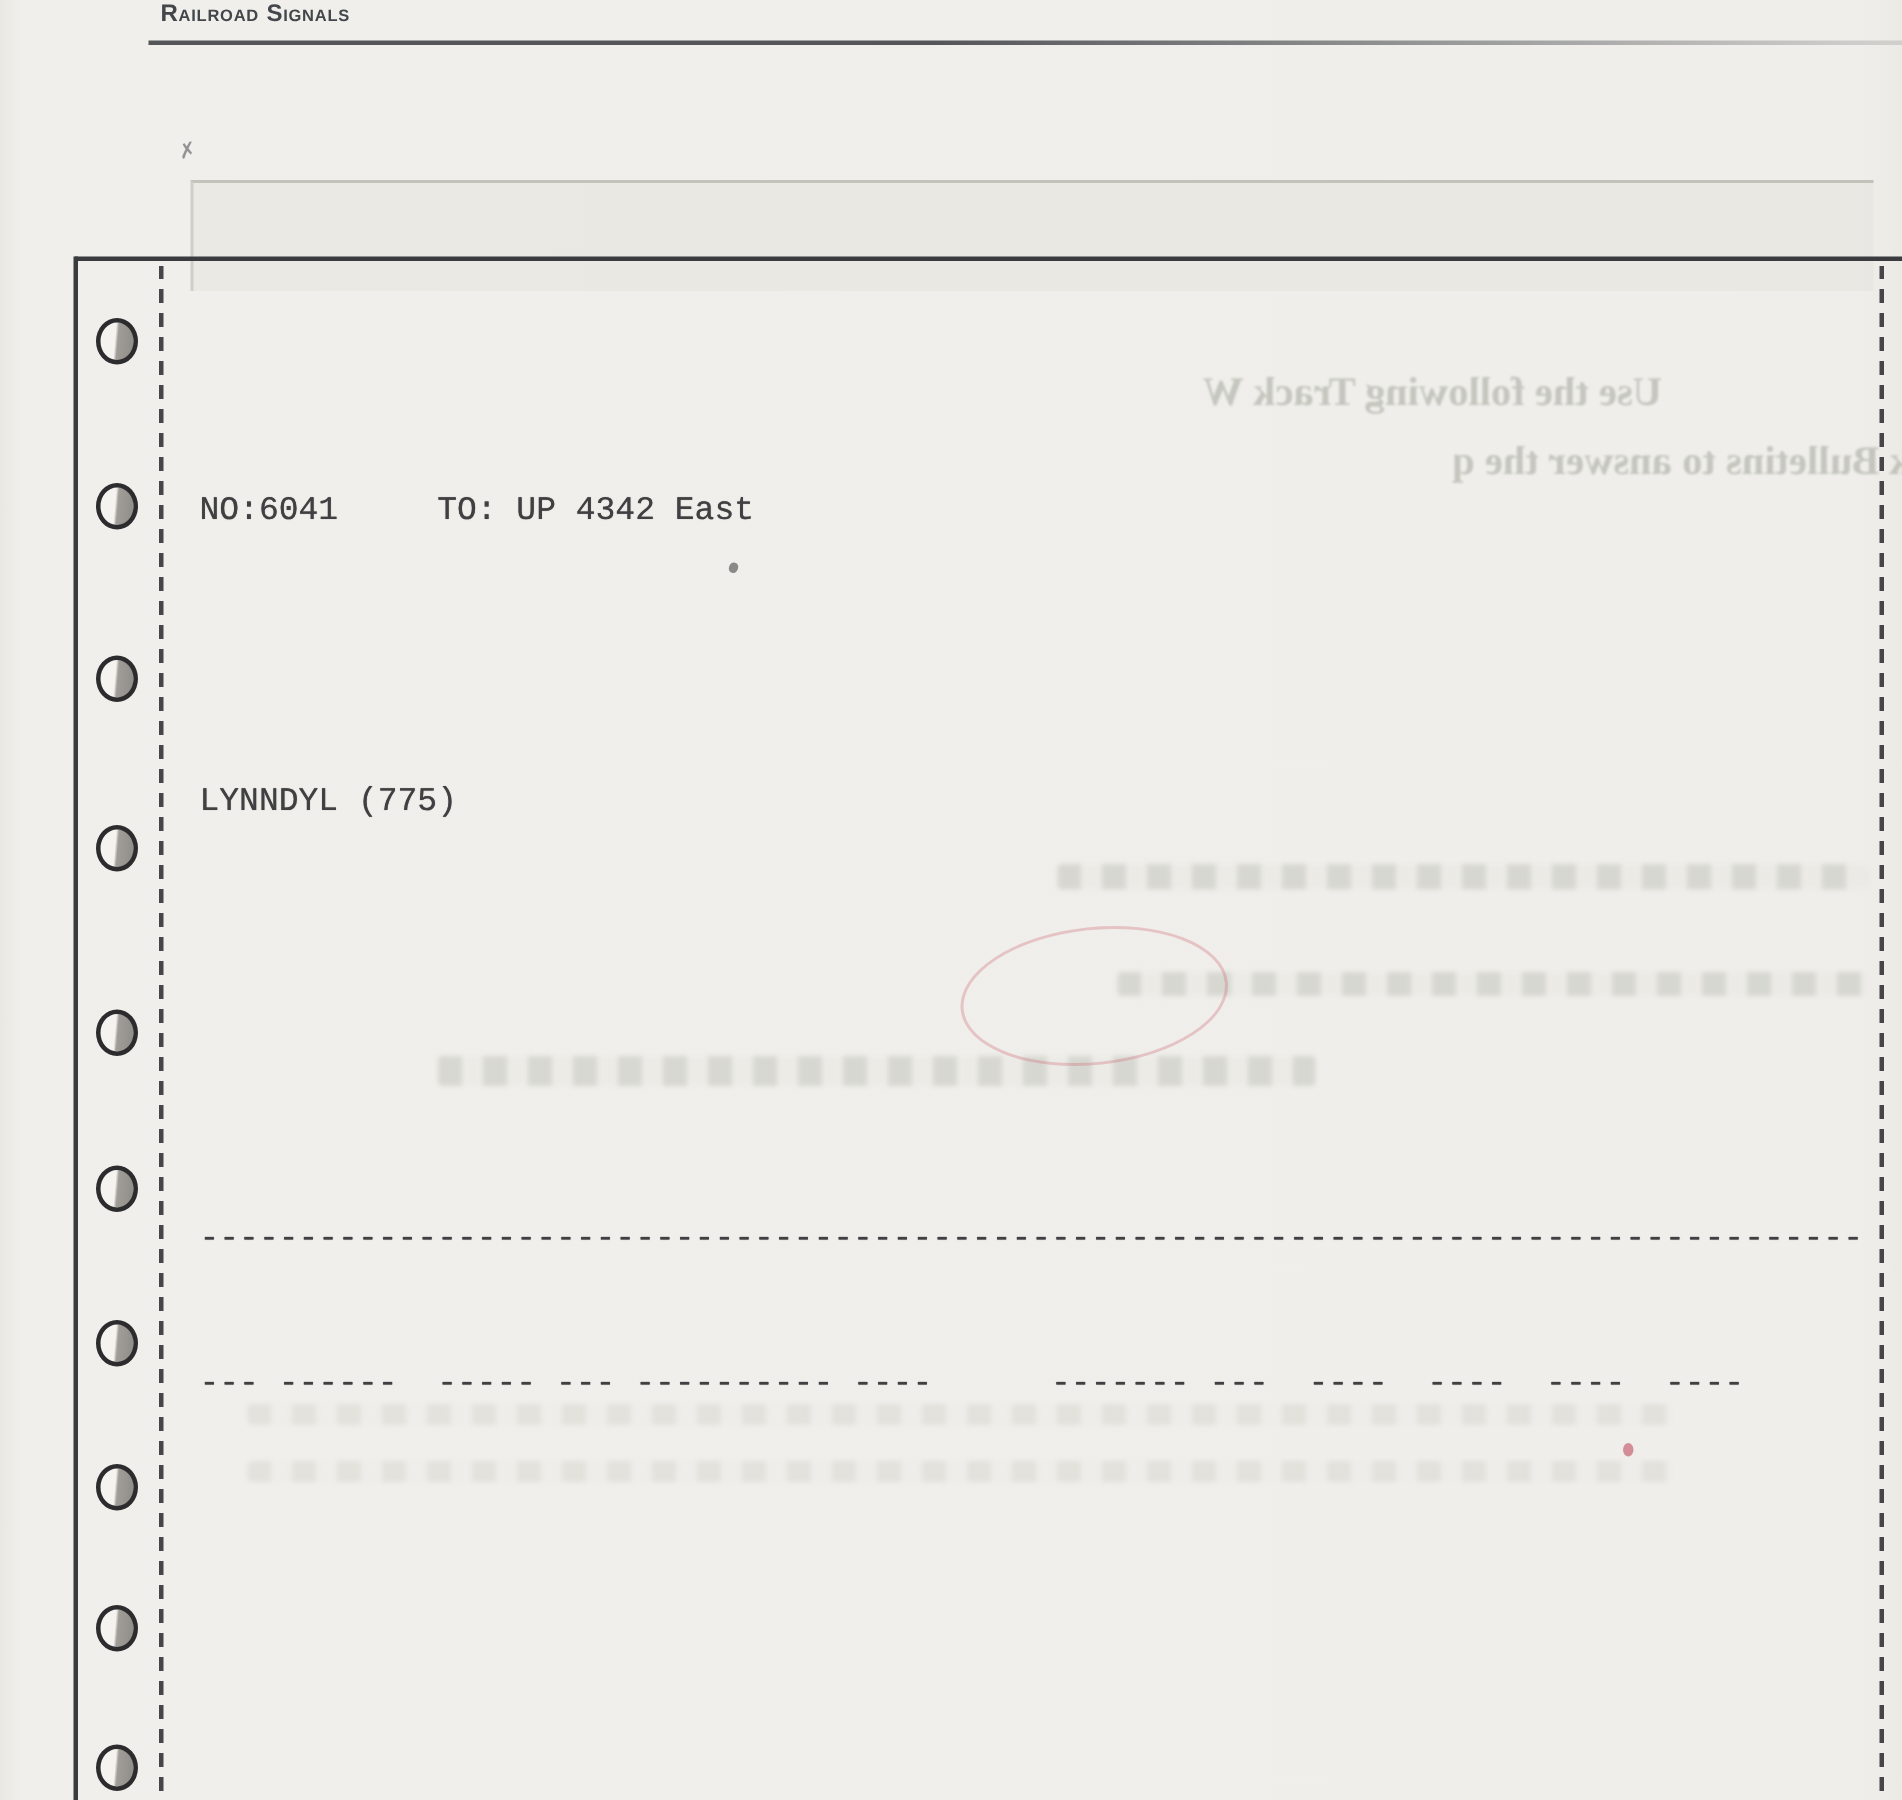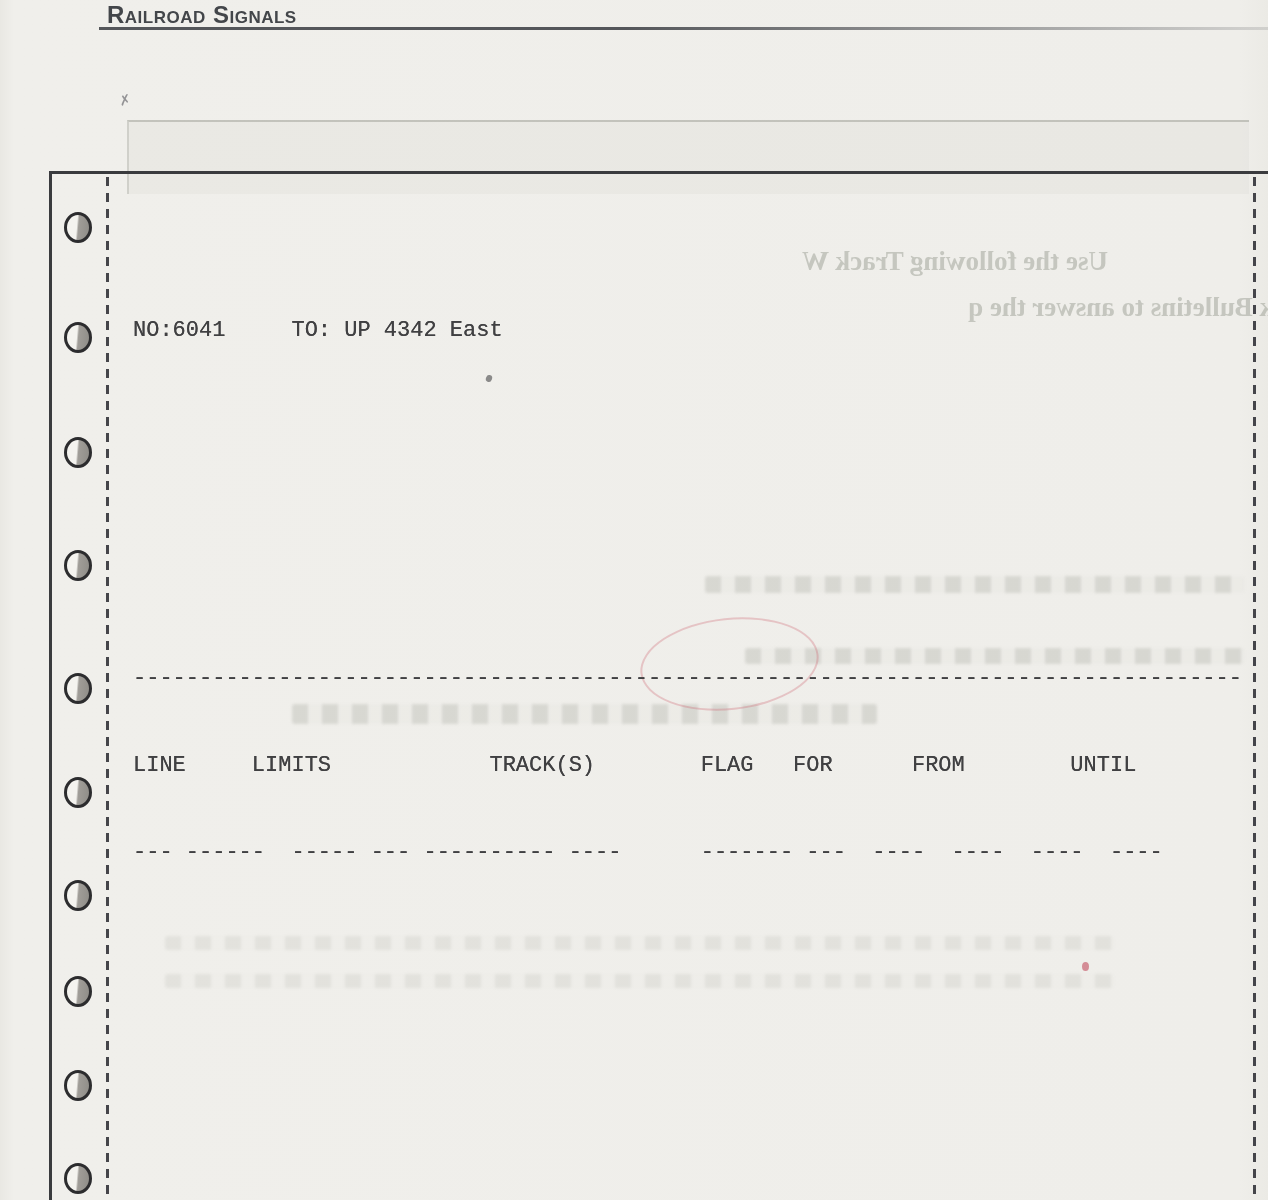--- a/index.html
+++ b/index.html
@@ -5,21 +5,21 @@
   html,body { margin:0; padding:0; }
   body {
     width:1268px; height:1200px; position:relative; overflow:hidden;
     background:linear-gradient(90deg,#e9e8e3 0px,#f0efeb 14px,#efeeea 1240px,#ebeae5 1268px);
     font-family:"Liberation Sans", sans-serif;
   }
   
   .page-title {
     position:absolute; left:107px; top:1px;
     font-family:"Liberation Sans", sans-serif;
-    font-size:24px; font-weight:bold; font-variant:small-caps;
+    font-size:16px; font-weight:bold; font-variant:small-caps;
     letter-spacing:0.5px; color:#43464a;
   }
   .title-rule {
     position:absolute; left:99px; top:27px; width:1169px; height:3px;
     background:linear-gradient(90deg,#54565a 0%,#54565a 45%,rgba(84,86,90,.55) 75%,rgba(84,86,90,.18) 100%);
   }
   
   .paper-top-edge { position:absolute; left:50px; top:171px; width:1218px; height:3px; background:#3a3b3e; }
   .paper-left-edge { position:absolute; left:49px; top:171px; width:3px; height:1029px; background:#3a3b3e; }
   .vdash {
@@ -35,21 +35,21 @@
     background:linear-gradient(95deg,#f4f3ef 44%,#a09d98 52%,#8f8d88 100%);
     box-sizing:border-box;
   }
   
   .mono-doc {
     position:absolute; left:133px; top:258px;
     font-family:"Liberation Mono","DejaVu Sans Mono",monospace;
     font-size:22px; line-height:29px; color:#404042;
     white-space:pre; text-shadow:0 0 0.5px rgba(55,55,58,.85);
   }
-  .dl { height:29px; }
+  .dl { height:29px;margin-top:10px; }
   
   .bleed-box {
     position:absolute; left:127px; top:120px; width:1120px; height:72px;
     border-top:2px solid rgba(148,150,140,.45);
     border-left:2px solid rgba(148,150,140,.30);
     background:rgba(176,179,166,.09);
   }
   .bleed-text {
     position:absolute; transform:scaleX(-1);
     font-family:"Liberation Serif", serif; font-weight:bold; font-size:27px;
@@ -102,24 +102,24 @@
 <div class="punch-hole" style="top:1163px;"></div>
 
 <div class="pen-mark">✗</div>
 <div class="dark-speck"></div>
 <div class="red-oval"></div>
 <div class="red-speck"></div>
 
 <div class="mono-doc">
   <div class="dl">NO:6041     TO: UP 4342 East</div>
   <div class="dl"></div>
+  <div class="dl">LYNNDYL (775)</div>
   <div class="dl"></div>
   <div class="dl"></div>
   <div class="dl">------------------------------------------------------------------------------------</div>
-  <div class="dl">LINE     LIMITS            TRACK(S)        FLAG   FOR      FROM        UNTIL</div>
   <div class="dl">--- ------  ----- --- ---------- ----      ------- ---  ----  ----  ----  ----</div>
   <div class="dl"></div>
   
   
   
   
   
   
   
   

